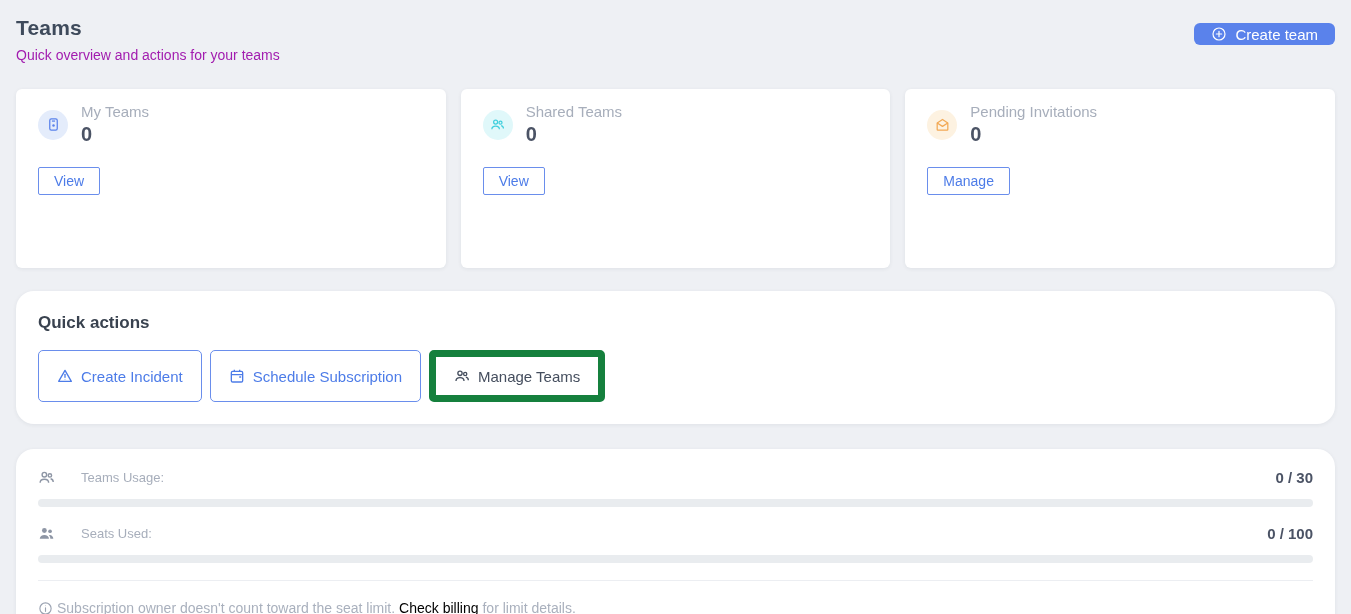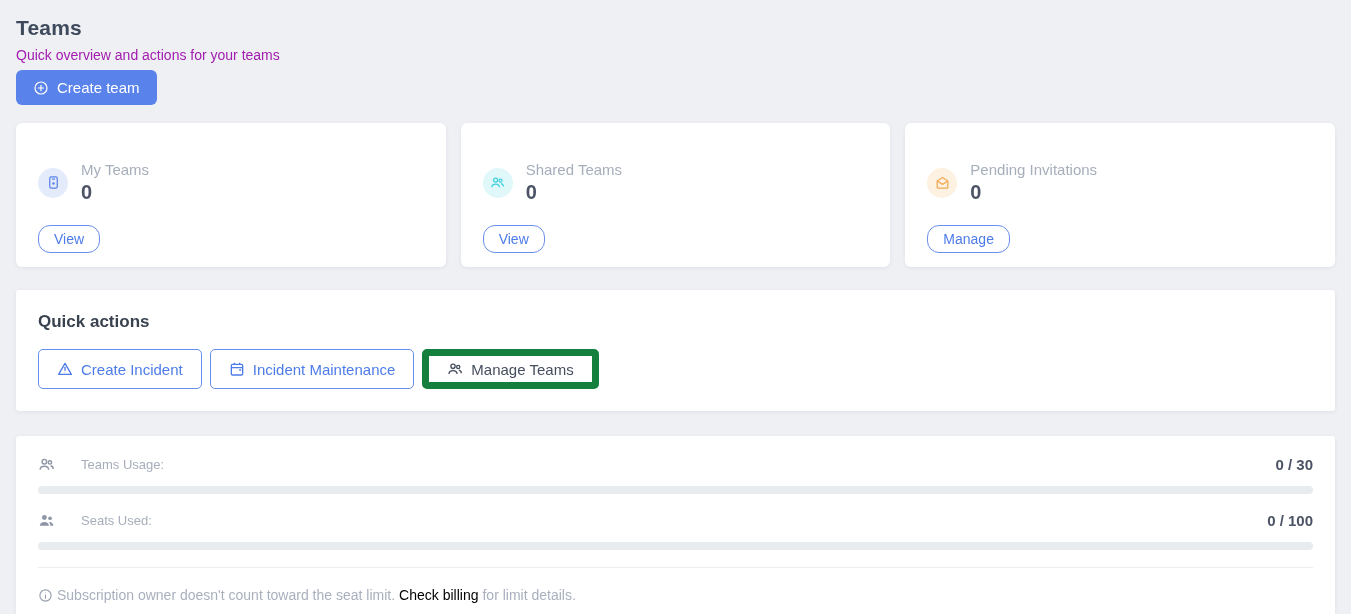--- a/index.html
+++ b/index.html
@@ -4,61 +4,61 @@
 <style>
   * { margin:0; padding:0; box-sizing:border-box; }
   html,body { width:1351px; height:614px; }
   body {
     background:#eef0f4;
     font-family:"Liberation Sans", sans-serif;
     padding:16px;
     color:#3e4a5b;
   }
   
-  .header { display:flex; justify-content:space-between; align-items:flex-start; margin-bottom:18px;flex-direction:column; }
+  .header { display:flex; justify-content:space-between; align-items:flex-start; margin-bottom:26px; }
   .page-title { font-size:21px; font-weight:700; color:#3e4a5b; letter-spacing:.2px; }
   .page-subtitle { font-size:14px; color:#a21caf; margin-top:7px; }
   .btn-primary {
     display:inline-flex; align-items:center; gap:8px;
     background:#5a82eb; color:#fff; border:none; border-radius:6px;
-    height:35px; padding:0 17px; font-size:15px; font-family:inherit; cursor:pointer;
+    height:22px; padding:0 17px; font-size:15px; font-family:inherit; cursor:pointer;
     margin-top:7px;
   }
   .btn-primary svg { width:16px; height:16px; }
   
   .cards-row { display:flex; gap:15px; margin-bottom:23px; }
   .card {
-    flex:1; background:#fff; border-radius:6px; padding:32px 22px;
-    box-shadow:0 1px 4px rgba(31,45,61,.07); height:144px;
+    flex:1; background:#fff; border-radius:6px; padding:8px 22px;
+    box-shadow:0 1px 4px rgba(31,45,61,.07); height:179px;
   }
   .card-top { display:flex; align-items:center; gap:13px; margin-top:6px; }
   .icon-circle {
     width:30px; height:30px; border-radius:50%;
     display:inline-flex; align-items:center; justify-content:center; flex:0 0 auto;
   }
   .icon-circle svg { width:15px; height:15px; }
   .ic-blue   { background:#e4ecfb; color:#5a82eb; }
   .ic-cyan   { background:#e0f8fa; color:#3fcfdd; }
   .ic-orange { background:#fdf2e1; color:#f2a854; }
   .card-label { font-size:15px; color:#a7aebb; }
   .card-value { font-size:20px; font-weight:700; color:#4b5365; margin-top:3px; }
   .btn-outline-blue {
     margin-top:21px; background:#fff; border:1px solid #6a8eec; color:#4d7ce8;
-    border-radius:12px; font-size:14px; font-family:inherit; padding:5px 15px; cursor:pointer;
+    border-radius:2px; font-size:14px; font-family:inherit; padding:5px 15px; cursor:pointer;
   }
   
   .panel {
-    background:#fff; border-radius:3px; padding:20px 22px 22px;
+    background:#fff; border-radius:18px; padding:20px 22px 22px;
     box-shadow:0 1px 4px rgba(31,45,61,.07);
   }
   .qa-panel { margin-bottom:25px; }
   .qa-title { font-size:17px; font-weight:600; color:#39424f; margin-top:2px; }
   .qa-buttons { display:flex; gap:8px; margin-top:17px; }
   .btn-action {
-    display:inline-flex; align-items:center; gap:8px; height:40px; padding:0 18px;
+    display:inline-flex; align-items:center; gap:8px; height:52px; padding:0 18px;
     background:#fff; border-radius:5px; font-size:15px; font-family:inherit; cursor:pointer;
   }
   .btn-action svg { width:16px; height:16px; }
   .btn-action.blue { border:1px solid #6a8eec; color:#4d7ce8; }
   .btn-action.gray { border:7px solid #15803d; color:#454e5e; }
   
   .usage-row { display:flex; justify-content:space-between; align-items:center; }
   .usage-label { display:flex; align-items:center; gap:26px; font-size:13px; color:#a7aebb; }
   .usage-label svg { width:17px; height:17px; color:#8e96a5; }
   .usage-value { font-size:15px; font-weight:700; color:#4b5365; }
@@ -156,21 +156,21 @@
           <circle cx="12" cy="17" r="0.7" fill="currentColor" stroke="none"></circle>
         </svg>
       <span>Create Incident</span>
     </button>
     <button class="btn-action blue">
       <svg viewBox="0 0 24 24" fill="none" stroke="currentColor" stroke-width="2">
           <rect x="3.5" y="5" width="17" height="16" rx="2"></rect>
           <path d="M3.5 10h17M8 2.5V6M16 2.5V6"></path>
           <path d="M16 13.5h1.5" stroke-linecap="round"></path>
         </svg>
-      <span>Incident Maintenance</span>
+      <span>Schedule Subscription</span>
     </button>
     <button class="btn-action gray">
       <svg viewBox="0 0 24 24" fill="none" stroke="currentColor" stroke-width="2">
           <circle cx="9" cy="8" r="3.2"></circle>
           <path d="M3 19.5c0-3.1 2.7-5 6-5s6 1.9 6 5"></path>
           <circle cx="16.8" cy="9" r="2.4"></circle>
           <path d="M17.8 13.8c2.3.5 3.7 2.2 3.7 4.7"></path>
         </svg>
       <span>Manage Teams</span>
     </button>

